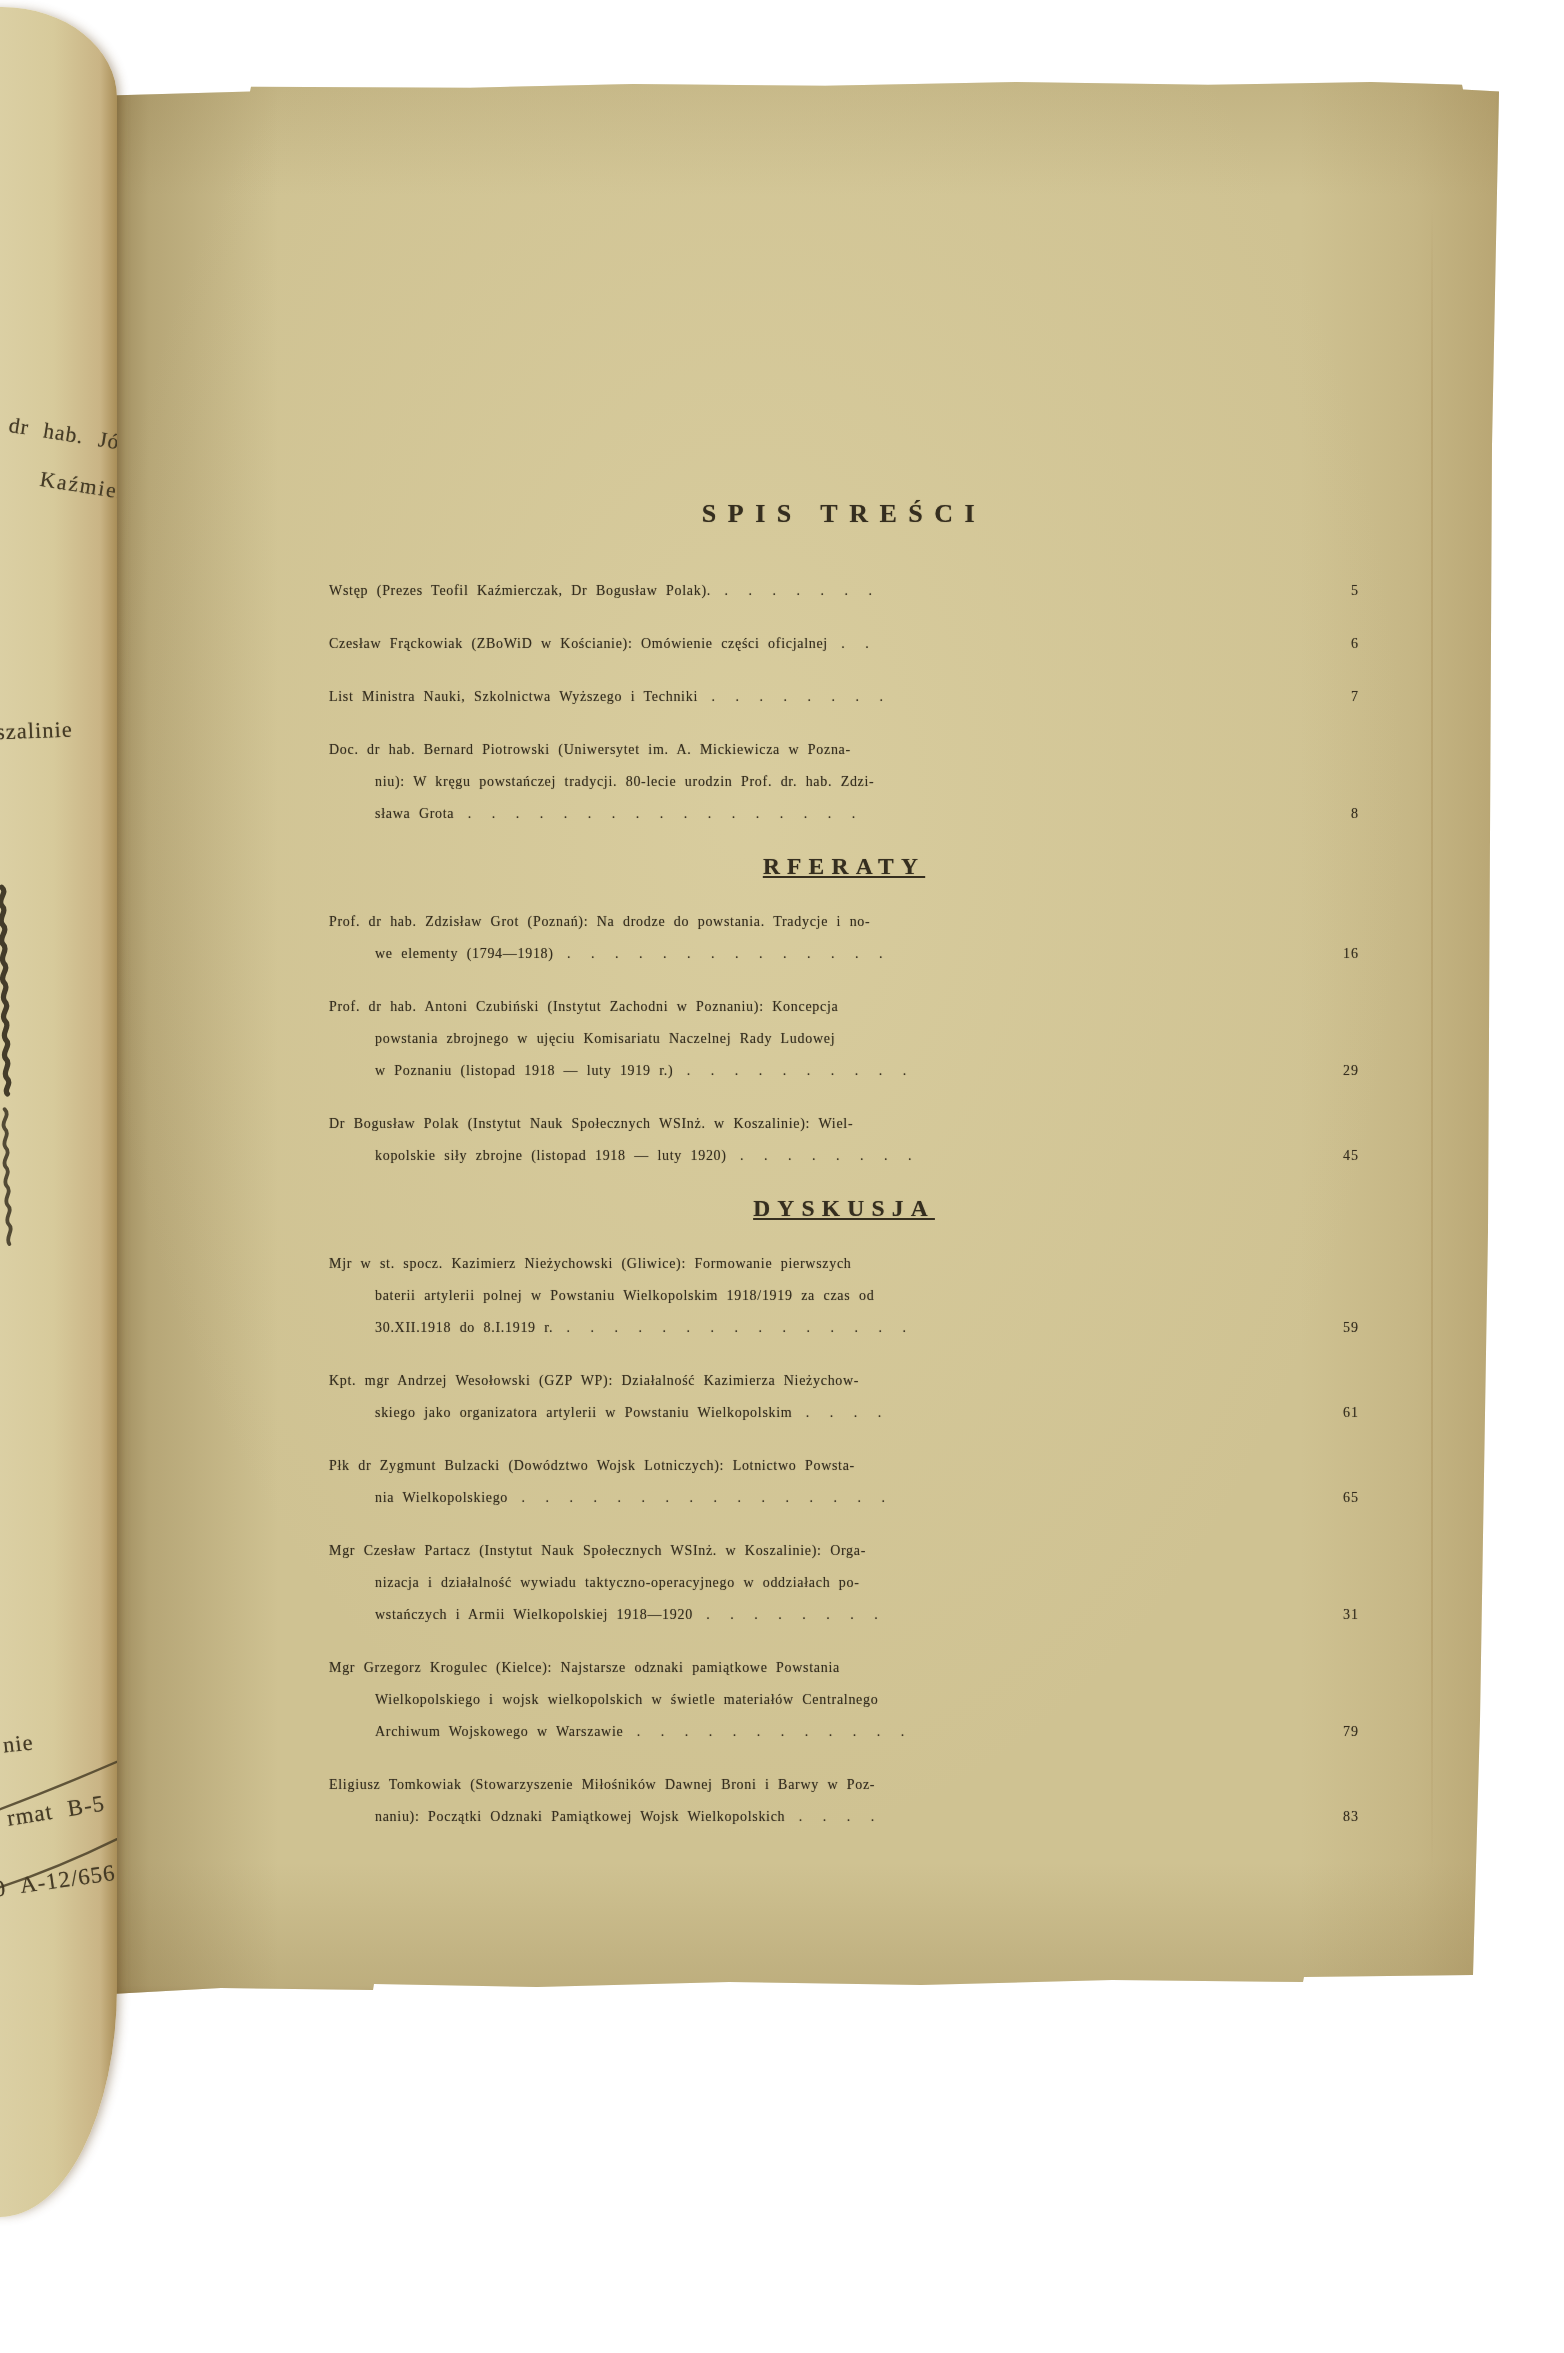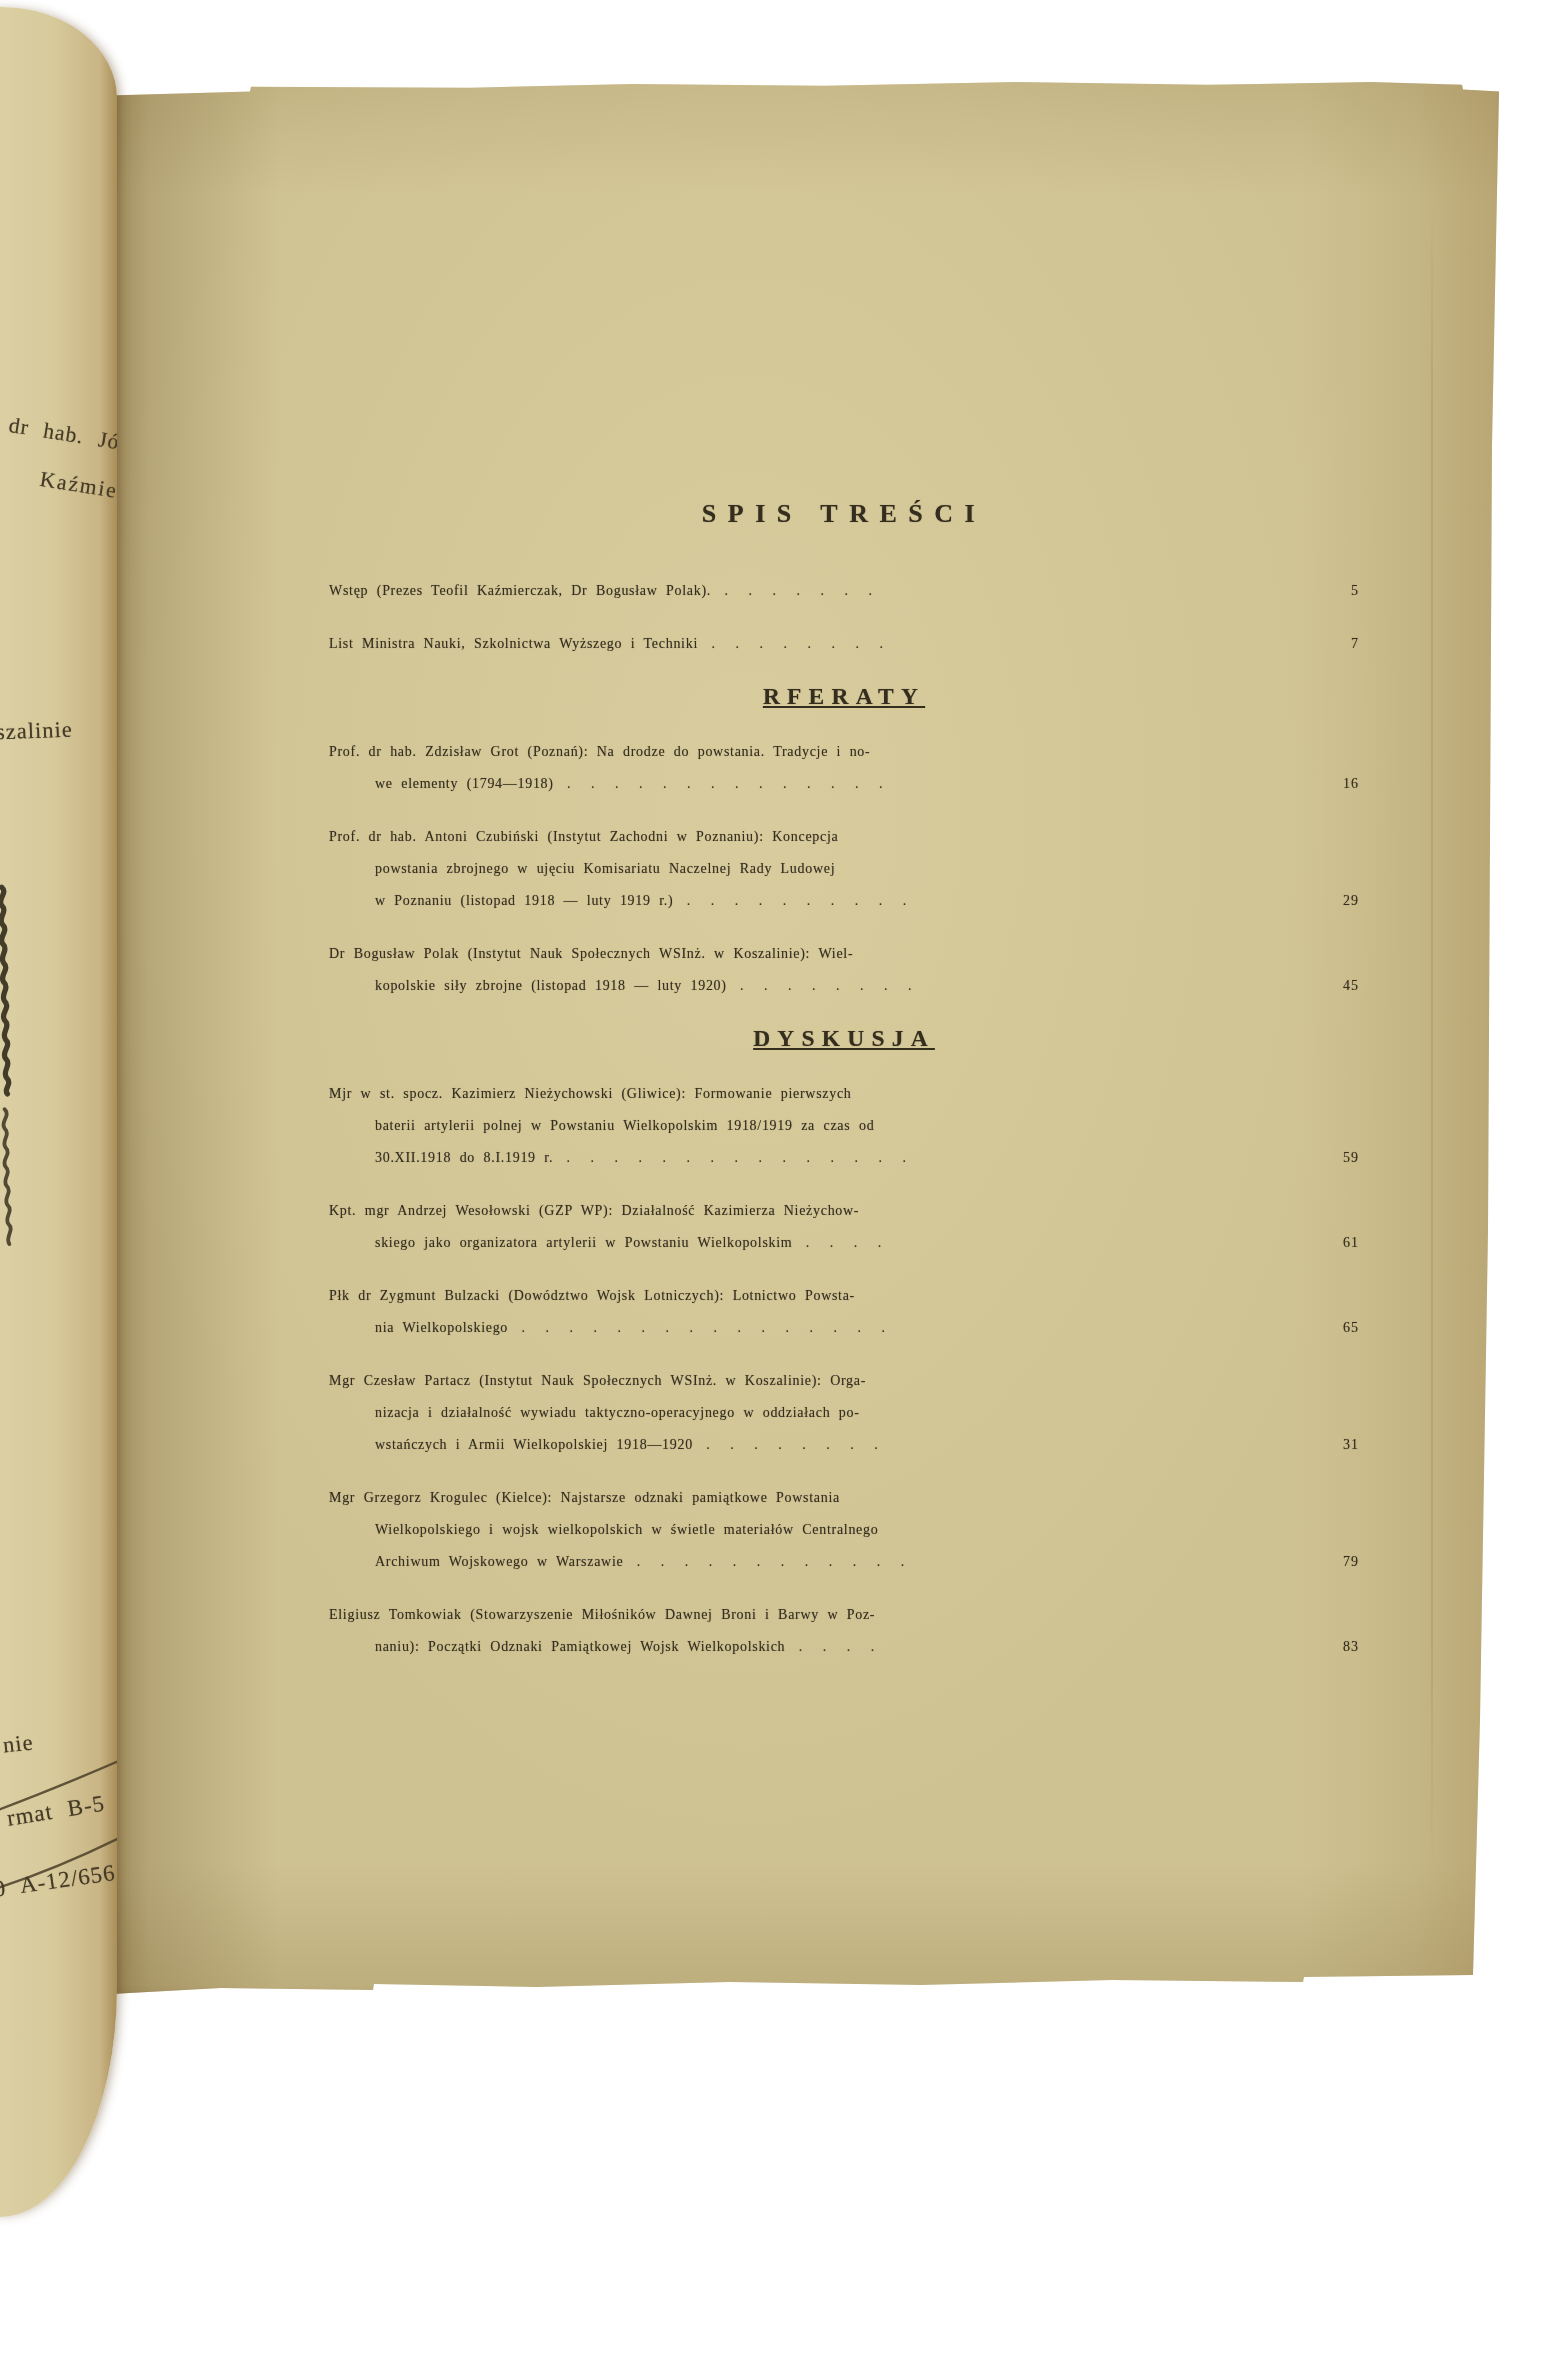--- a/index.html
+++ b/index.html
@@ -55,21 +55,25 @@
 <body>
 
 <div class="scene">
 
   <div class="main-page">
     <div class="crease"></div>
     <div class="toc">
       <h1 class="toc-title">SPIS TREŚCI</h1>
 
       <p class="entry"><span class="etext">Wstęp (Prezes Teofil Kaźmierczak, Dr Bogusław Polak).</span><span class="dots">. . . . . . .</span><span class="pnum">5</span></p>
+      <p class="entry"><span class="etext">Czesław Frąckowiak (ZBoWiD w Kościanie): Omówienie części oficjalnej</span><span class="dots">. .</span><span class="pnum">6</span></p>
       <p class="entry"><span class="etext">List Ministra Nauki, Szkolnictwa Wyższego i Techniki</span><span class="dots">. . . . . . . .</span><span class="pnum">7</span></p>
+      <p class="entry"><span class="etext">Doc. dr hab. Bernard Piotrowski (Uniwersytet im. A. Mickiewicza w Pozna-
+niu): W kręgu powstańczej tradycji. 80-lecie urodzin Prof. dr. hab. Zdzi-
+sława Grota</span><span class="dots">. . . . . . . . . . . . . . . . .</span><span class="pnum">8</span></p>
 
       <h2 class="toc-heading">RFERATY</h2>
 
       <p class="entry"><span class="etext">Prof. dr hab. Zdzisław Grot (Poznań): Na drodze do powstania. Tradycje i no-
 we elementy (1794—1918)</span><span class="dots">. . . . . . . . . . . . . .</span><span class="pnum">16</span></p>
       <p class="entry"><span class="etext">Prof. dr hab. Antoni Czubiński (Instytut Zachodni w Poznaniu): Koncepcja
 powstania zbrojnego w ujęciu Komisariatu Naczelnej Rady Ludowej
 w Poznaniu (listopad 1918 — luty 1919 r.)</span><span class="dots">. . . . . . . . . .</span><span class="pnum">29</span></p>
       <p class="entry"><span class="etext">Dr Bogusław Polak (Instytut Nauk Społecznych WSInż. w Koszalinie): Wiel-
 kopolskie siły zbrojne (listopad 1918 — luty 1920)</span><span class="dots">. . . . . . . .</span><span class="pnum">45</span></p>

